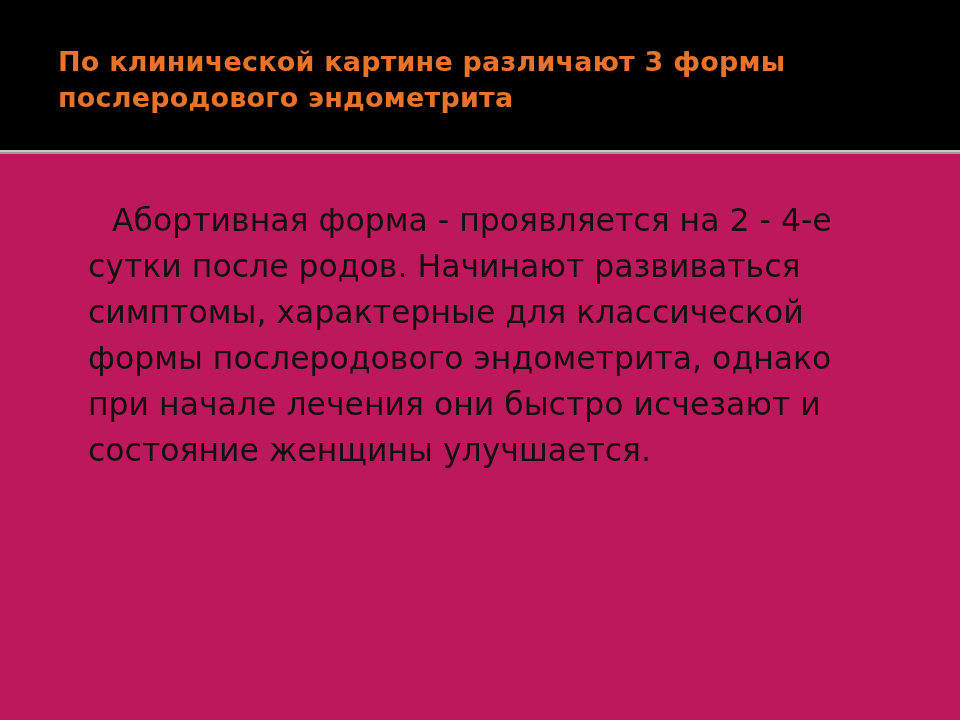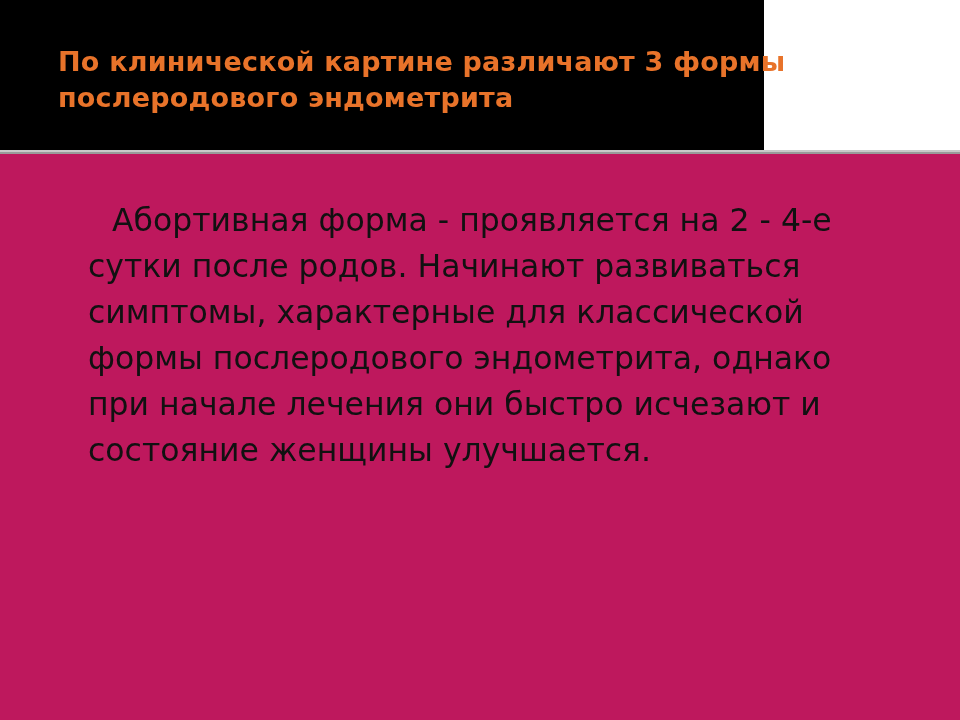--- a/index.html
+++ b/index.html
@@ -17,21 +17,21 @@
     position: relative;
     width: 960px;
     height: 720px;
     background: #ffffff;
     box-sizing: border-box;
   }
   .title-band {
     position: absolute;
     left: 0;
     top: 0;
-    width: 764px;
+    width: 960px;
     height: 150px;
     background: #000000;
     box-sizing: border-box;
   }
   .title-band .title-text {
     position: absolute;
     left: 58px;
     top: 44px;
     width: 860px;
     color: #E8732A;

